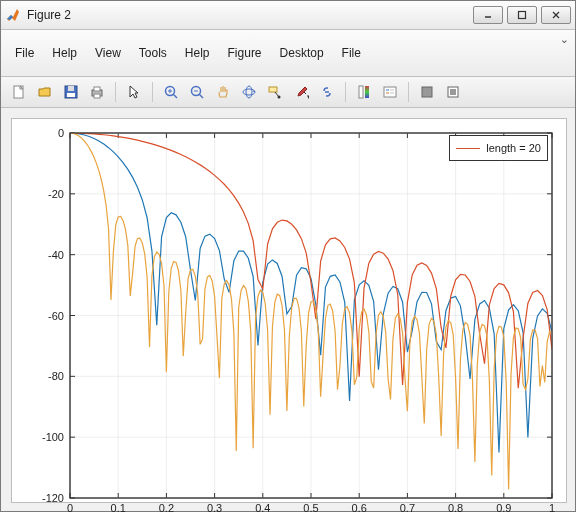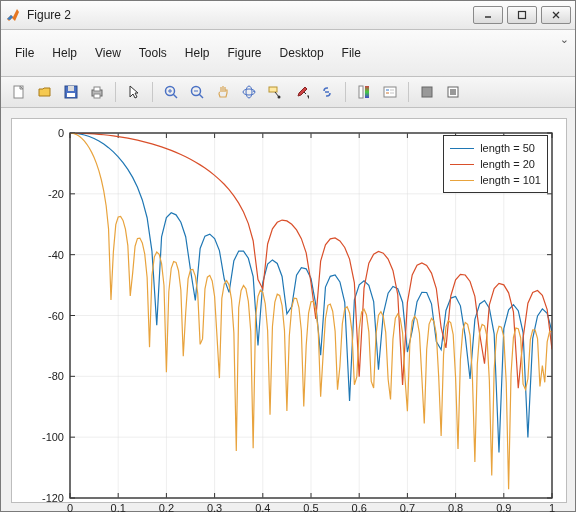--- a/index.html
+++ b/index.html
@@ -264,27 +264,19 @@
           <clipPath id="clip">
             <rect x="58" y="14" width="482" height="365"></rect>
           </clipPath>
           <path d="M58.00 14.00 L62.82 14.21 L67.64 14.88 L72.46 15.98 L77.28 17.53 L82.10 19.54 L86.92 22.06 L91.74 25.07 L96.56 28.66 L101.38 32.89 L106.20 37.79 L111.02 43.53 L115.84 50.32 L120.66 58.38 L125.48 68.26 L130.30 80.92 L135.12 98.74 L139.94 132.11 L144.76 206.20 L149.58 117.78 L154.40 98.56 L159.22 93.81 L164.04 95.85 L168.86 103.27 L173.68 117.75 L178.50 150.81 L183.32 181.50 L188.14 129.46 L192.96 117.14 L197.78 115.11 L202.60 119.64 L207.42 131.56 L212.24 160.00 L217.06 173.41 L221.88 141.72 L226.70 132.05 L231.52 132.11 L236.34 139.26 L241.16 157.69 L245.98 226.46 L250.80 163.41 L255.62 145.16 L260.44 140.90 L265.26 144.46 L270.08 157.48 L274.90 194.77 L279.72 187.53 L284.54 156.26 L289.36 148.78 L294.18 149.84 L299.00 159.42 L303.82 185.64 L308.64 236.13 L313.46 168.06 L318.28 157.35 L323.10 155.89 L327.92 162.92 L332.74 183.45 L337.56 282.03 L342.38 180.77 L347.20 165.81 L352.02 161.73 L356.84 166.27 L361.66 182.57 L366.48 250.76 L371.30 194.92 L376.12 174.17 L380.94 167.51 L385.76 169.76 L390.58 183.18 L395.40 233.03 L400.22 211.68 L405.04 182.69 L409.86 173.26 L414.68 173.50 L419.50 184.79 L424.32 222.63 L429.14 230.75 L433.96 191.42 L438.78 179.07 L443.60 177.46 L448.42 186.83 L453.24 217.34 L458.06 259.98 L462.88 200.39 L467.70 184.94 L472.52 181.53 L477.34 189.14 L482.16 214.78 L486.98 333.50 L491.80 209.70 L496.62 190.87 L501.44 185.67 L506.26 191.69 L511.08 213.50 L515.90 318.56 L520.72 219.40 L525.54 196.90 L530.36 189.93 L535.18 194.43 L540.00 212.99 " fill="none" stroke="#1f77b4" stroke-width="1.2" clip-path="url(#clip)"></path>
           <path d="M58.00 14.00 L62.82 14.03 L67.64 14.15 L72.46 14.30 L77.28 14.55 L82.10 14.88 L86.92 15.28 L91.74 15.73 L96.56 16.25 L101.38 16.86 L106.20 17.56 L111.02 18.32 L115.84 19.20 L120.66 20.14 L125.48 21.18 L130.30 22.33 L135.12 23.55 L139.94 24.89 L144.76 26.35 L149.58 27.93 L154.40 29.60 L159.22 31.43 L164.04 33.41 L168.86 35.53 L173.68 37.82 L178.50 40.28 L183.32 42.96 L188.14 45.88 L192.96 49.04 L197.78 52.51 L202.60 56.34 L207.42 60.57 L212.24 65.28 L217.06 70.64 L221.88 76.81 L226.70 84.11 L231.52 92.99 L236.34 104.58 L241.16 121.74 L245.98 160.52 L250.80 170.04 L255.62 124.99 L260.44 109.87 L265.26 103.33 L270.08 101.05 L274.90 101.93 L279.72 105.25 L284.54 110.94 L289.36 119.64 L294.18 133.90 L299.00 163.56 L303.82 200.00 L308.64 142.08 L313.46 125.75 L318.28 119.79 L323.10 118.97 L327.92 121.95 L332.74 128.49 L337.56 140.14 L342.38 163.86 L347.20 257.76 L352.02 169.13 L356.84 144.24 L361.66 135.12 L366.48 132.50 L371.30 134.15 L376.12 140.02 L380.94 151.42 L385.76 175.57 L390.58 266.09 L395.40 183.39 L400.22 155.89 L405.04 146.25 L409.86 143.88 L414.68 146.40 L419.50 154.10 L424.32 169.55 L429.14 208.76 L433.96 228.89 L438.78 176.97 L443.60 160.79 L448.42 155.29 L453.24 156.02 L458.06 162.46 L462.88 177.37 L467.70 215.12 L472.52 244.77 L477.34 185.85 L482.16 169.67 L486.98 164.41 L491.80 165.84 L496.62 173.84 L501.44 192.88 L506.26 269.23 L511.08 219.07 L515.90 184.24 L520.72 173.57 L525.54 171.56 L530.36 176.27 L535.18 190.60 L540.00 230.35 " fill="none" stroke="#d94f2a" stroke-width="1.2" clip-path="url(#clip)"></path>
           <path d="M58.00 14.00 L60.41 14.21 L62.82 14.88 L65.23 15.98 L67.64 17.56 L70.05 19.60 L72.46 22.15 L74.87 25.28 L77.28 29.00 L79.69 33.38 L82.10 38.55 L84.51 44.63 L86.92 51.93 L89.33 60.75 L91.74 71.85 L94.15 86.76 L96.56 110.06 L98.97 181.05 L101.38 132.84 L103.79 105.65 L106.20 98.04 L108.61 97.43 L111.02 101.45 L113.43 110.15 L115.84 126.54 L118.25 176.91 L120.66 154.07 L123.07 127.21 L125.48 119.42 L127.89 119.06 L130.30 123.86 L132.71 134.78 L135.12 158.42 L137.53 228.13 L139.94 156.56 L142.35 137.83 L144.76 132.99 L147.17 135.21 L149.58 144.52 L151.99 166.48 L154.40 253.17 L156.81 172.81 L159.22 149.29 L161.63 142.48 L164.04 143.42 L166.45 151.48 L168.86 170.98 L171.27 237.26 L173.68 193.94 L176.09 159.91 L178.50 150.72 L180.91 150.33 L183.32 157.08 L185.73 174.51 L188.14 225.37 L190.55 219.89 L192.96 169.82 L195.37 158.21 L197.78 156.38 L200.19 161.92 L202.60 177.46 L205.01 217.64 L207.42 259.10 L209.83 179.38 L212.24 165.05 L214.65 161.67 L217.06 166.05 L219.47 180.04 L221.88 213.84 L224.29 332.10 L226.70 188.71 L229.11 171.44 L231.52 166.51 L233.93 169.79 L236.34 182.39 L238.75 212.19 L241.16 329.36 L243.57 198.05 L245.98 177.43 L248.39 170.98 L250.80 173.20 L253.21 184.55 L255.62 211.62 L258.03 295.81 L260.44 207.45 L262.85 183.18 L265.26 175.15 L267.67 176.43 L270.08 186.58 L272.49 211.62 L274.90 291.86 L277.31 217.03 L279.72 188.71 L282.13 179.07 L284.54 179.44 L286.95 188.50 L289.36 211.68 L291.77 287.45 L294.18 226.83 L296.59 194.13 L299.00 182.78 L301.41 182.33 L303.82 190.42 L306.23 211.83 L308.64 277.80 L311.05 236.89 L313.46 199.45 L315.87 186.34 L318.28 185.06 L320.69 192.24 L323.10 212.07 L325.51 270.69 L327.92 247.27 L330.33 204.71 L332.74 189.75 L335.15 187.68 L337.56 194.01 L339.97 212.41 L342.38 265.79 L344.79 257.97 L347.20 209.91 L349.61 193.03 L352.02 190.20 L354.43 195.74 L356.84 212.83 L359.25 262.44 L361.66 269.04 L364.07 215.08 L366.48 196.20 L368.89 192.64 L371.30 197.44 L373.71 213.32 L376.12 260.25 L378.53 280.48 L380.94 220.26 L383.35 199.27 L385.76 194.95 L388.17 199.09 L390.58 213.84 L392.99 258.98 L395.40 292.28 L397.81 225.40 L400.22 202.22 L402.63 197.20 L405.04 200.70 L407.45 214.42 L409.86 258.46 L412.27 304.48 L414.68 230.48 L417.09 205.11 L419.50 199.36 L421.91 202.25 L424.32 215.02 L426.73 258.52 L429.14 317.01 L431.55 235.52 L433.96 207.88 L436.37 201.46 L438.78 203.80 L441.19 215.66 L443.60 259.04 L446.01 329.91 L448.42 240.54 L450.83 210.58 L453.24 203.44 L455.65 205.29 L458.06 216.36 L460.47 260.04 L462.88 343.08 L465.29 245.50 L467.70 213.20 L470.11 205.38 L472.52 206.78 L474.93 217.12 L477.34 261.41 L479.75 356.58 L482.16 250.40 L484.57 215.75 L486.98 207.24 L489.39 208.21 L491.80 217.88 L494.21 263.11 L496.62 370.33 L499.03 255.23 L501.44 218.25 L503.85 209.06 L506.26 209.64 L508.67 218.73 L511.08 265.12 L513.49 270.53 L515.90 259.77 L518.31 220.65 L520.72 210.80 L523.13 211.01 L525.54 219.65 L527.95 267.40 L530.36 246.57 L532.77 263.29 L535.18 222.87 L537.59 212.47 L540.00 212.41 " fill="none" stroke="#e8a33d" stroke-width="1.2" clip-path="url(#clip)"></path>
           <rect x="58" y="14" width="482" height="365" fill="none" stroke="#333" stroke-width="1"></rect>
         </svg>
       <div class="legend">
         <div class="legend-row">
-            <span class="legend-swatch" id="sw0" style="border-top-color: rgb(31, 119, 180);"></span>
-            <span>length = 50</span>
-          </div>
-        <div class="legend-row">
             <span class="legend-swatch" id="sw1" style="border-top-color: rgb(217, 79, 42);"></span>
             <span>length = 20</span>
           </div>
-        <div class="legend-row">
-            <span class="legend-swatch" id="sw2" style="border-top-color: rgb(232, 163, 61);"></span>
-            <span>length = 101</span>
-          </div>
       </div>
     </div>
   </div>
 </div>
 
 </body></html>

